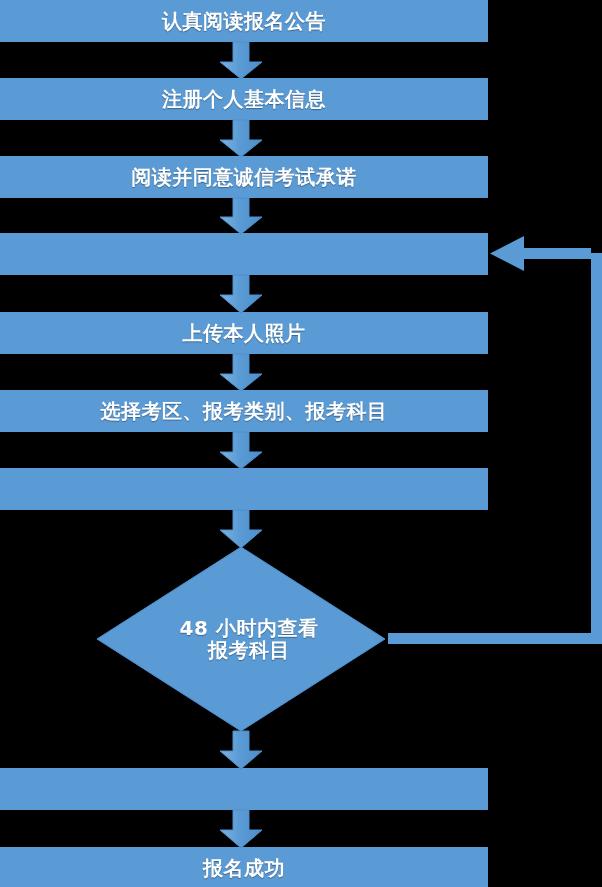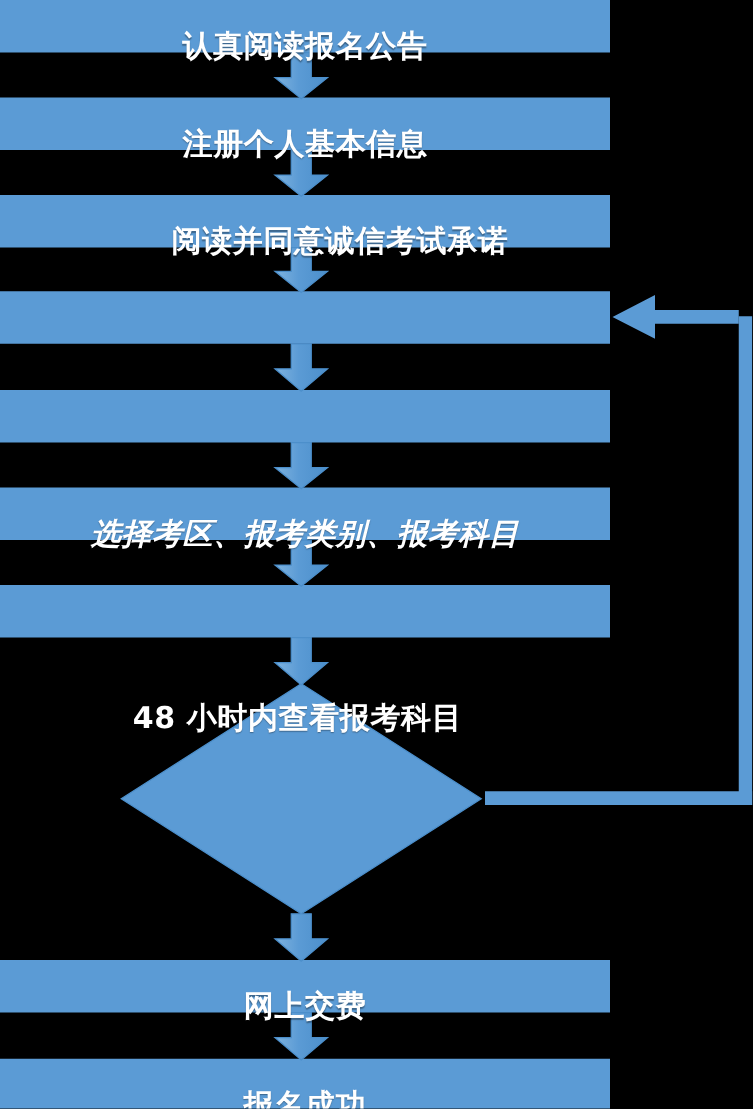--- a/index.html
+++ b/index.html
@@ -23,44 +23,43 @@
     left: 0;
     top: 0;
     width: 602px;
     height: 887px;
     display: block;
   }
   .node-label {
     position: absolute;
     color: #ffffff;
     font-weight: bold;
-    font-size: 24px;
+    font-size: 20px;
     line-height: 22px;
     letter-spacing: 0.5px;
     text-align: center;
     white-space: pre;
     text-shadow: 0 1px 1px rgba(0,0,0,0.35);
     pointer-events: none;
-    margin-top: 16px;
   }
   .proc-label {
     left: 0;
     width: 488px;
     height: 42px;
     display: flex;
     align-items: center;
     justify-content: center;
   }
   .dec-label {
-    left: 94px;
+    left: 105px;
     top: 547px;
     width: 288px;
     height: 184px;
     display: flex;
-    flex-direction: row;
+    flex-direction: column;
     justify-content: center;
   }
   .dec-line { display: block; }
 </style>
 </head>
 <body>
 
 <div id="canvas">
 
   <svg id="flow-svg" viewBox="0 0 602 887">
@@ -116,29 +115,29 @@
       <polygon points="388,633 602,633 602,644 388,644" fill="#5B9BD5"></polygon>
       <polygon points="591,253 602,253 602,644 591,644" fill="#5B9BD5"></polygon>
       <polygon points="591,248 591,259 524,259 524,271 490,253.5 524,236 524,248" fill="#5B9BD5"></polygon>
     </g>
   </svg>
 
   <div class="node-label proc-label" style="top:0px;">认真阅读报名公告</div>
 
   <div class="node-label proc-label" style="top:78px;">注册个人基本信息</div>
 
-  <div class="node-label proc-label" style="top:156px;padding-left:28px;">阅读并同意诚信考试承诺</div>
+  <div class="node-label proc-label" style="top:156px;">阅读并同意诚信考试承诺</div>
 
 
+  <div class="node-label proc-label" style="top:312px;">上传本人照片</div>
 
-  <div class="node-label proc-label" style="top:390px;font-style:italic;">选择考区、报考类别、报考科目</div>
+  <div class="node-label proc-label" style="top:390px;">选择考区、报考类别、报考科目</div>
 
 
   <div class="node-label dec-label">
     <span class="dec-line">48 小时内查看</span>
     <span class="dec-line">报考科目</span>
   </div>
 
-  <div class="node-label proc-label" style="top:768px;">网上交费</div>
 
   <div class="node-label proc-label" style="top:847px;">报名成功</div>
 
 </div>
 
 </body></html>

